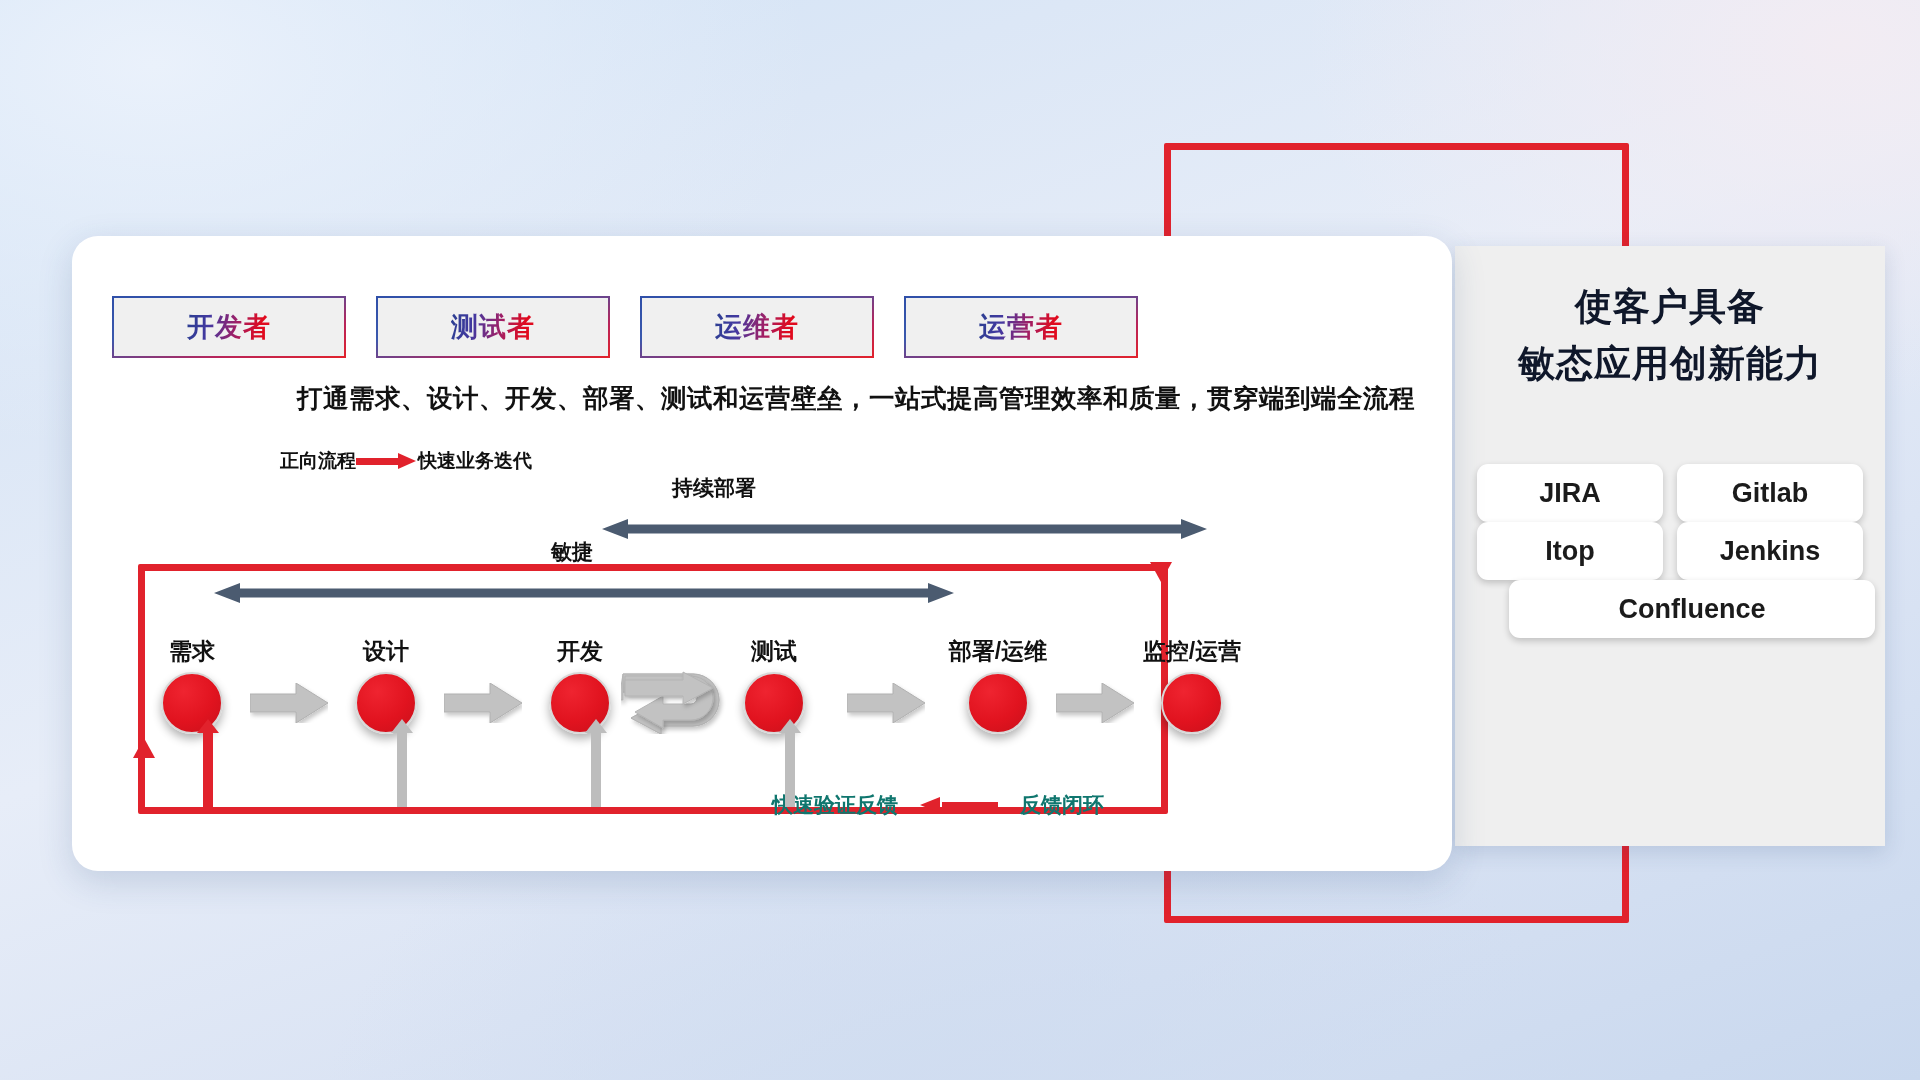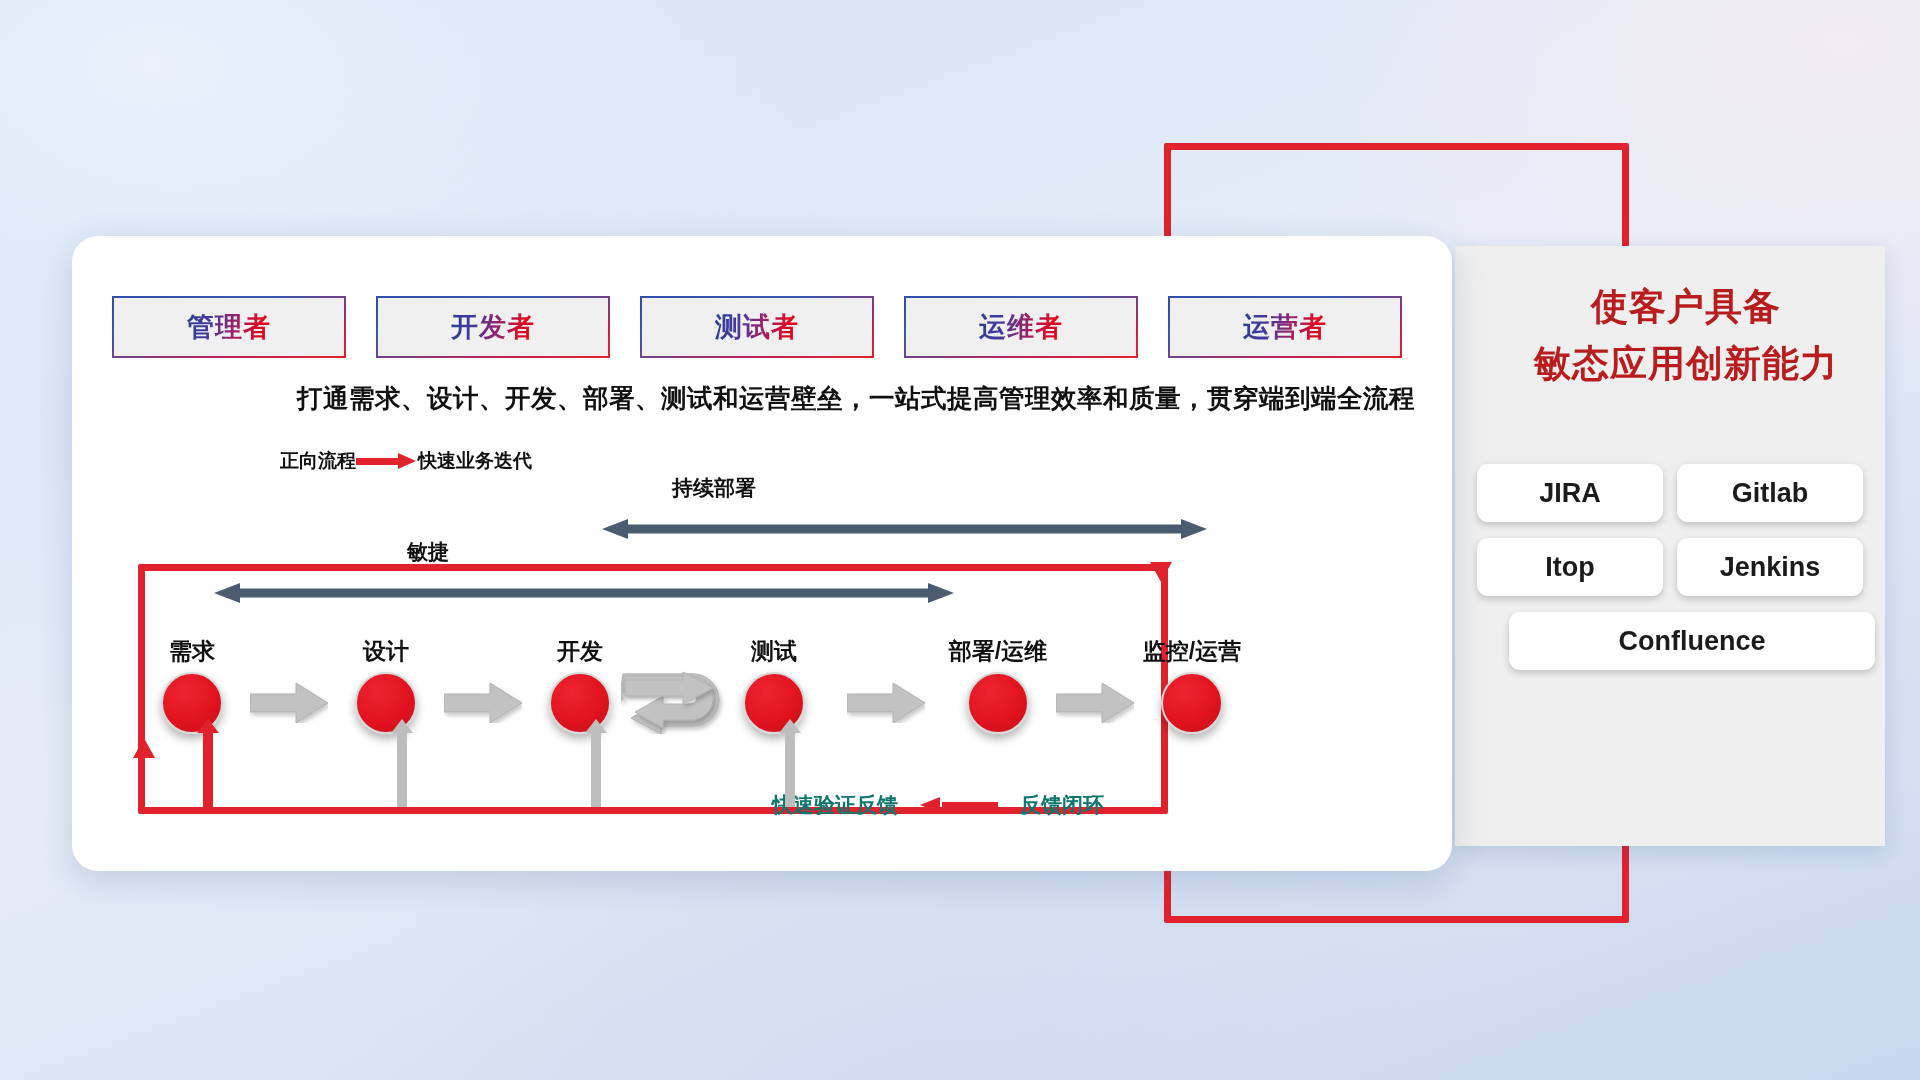--- a/index.html
+++ b/index.html
@@ -56,21 +56,21 @@
   .legend-fwd .t{font-size:19px;font-weight:700;color:#111;white-space:nowrap;}
   .arr-red{width:62px;height:16px;position:relative;}
   .arr-red::before{content:"";position:absolute;left:0;top:5px;width:44px;height:7px;background:#e1222c;}
   .arr-red::after{content:"";position:absolute;left:42px;top:0;width:0;height:0;
     border-top:8px solid transparent;border-bottom:8px solid transparent;border-left:18px solid #e1222c;}
 
   
   .cd-label{position:absolute;left:600px;top:238px;width:520px;text-align:left;
     font-size:21px;font-weight:600;color:#111;}
   .cd-arrow{position:absolute;left:530px;top:283px;width:605px;height:20px;}
-  .agile-label{position:absolute;left:335px;top:302px;width:330px;
+  .agile-label{position:absolute;left:335px;top:302px;width:330px;text-align:center;
     font-size:21px;font-weight:600;color:#111;}
   .agile-arrow{position:absolute;left:142px;top:347px;width:740px;height:20px;}
 
   .dbl-arrow svg,.sgl-arrow svg{display:block;}
 
   
   .loop{
     position:absolute;left:66px;top:328px;width:1030px;height:250px;
     border:7px solid #e1222c;border-top-width:7px;box-sizing:border-box;
     border-radius:2px;background:transparent;
@@ -101,26 +101,26 @@
   .arr-red-left::before{content:"";position:absolute;right:0;top:5px;width:56px;height:7px;background:#e1222c;}
   .arr-red-left::after{content:"";position:absolute;left:0;top:0;width:0;height:0;
     border-top:8px solid transparent;border-bottom:8px solid transparent;border-right:20px solid #e1222c;}
 
   
   .panel{
     position:absolute;left:1455px;top:246px;width:430px;height:600px;
     background:#efefef;box-shadow:0 6px 20px rgba(40,70,120,.16);
   }
   .panel-title{
-    position:absolute;left:16px;top:32px;width:100%;text-align:center;
-    color:#b91c1c;font-size:37px;font-weight:700;line-height:1.55;letter-spacing:1px;
+    position:absolute;left:0;top:32px;width:100%;text-align:center;
+    color:#0f172a;font-size:37px;font-weight:700;line-height:1.55;letter-spacing:1px;
   }
   .panel-title .l2{font-size:37px;display:block;}
   .chips{position:absolute;left:10px;top:218px;width:410px;
-    display:flex;flex-wrap:wrap;gap:16px 14px;justify-content:center;}
+    display:flex;flex-wrap:wrap;gap:0 14px;justify-content:center;}
   .chip{
     background:#fff;border-radius:11px;height:58px;
     display:flex;align-items:center;justify-content:center;
     font-size:27px;font-weight:700;color:#1b1b1b;
     box-shadow:0 3px 7px rgba(0,0,0,.20);
   }
   .chip.half{width:186px;}
   .chip.full{width:386px;margin-left:44px;}
 </style>
 </head>
@@ -140,23 +140,20 @@
         <div class="chip half">Gitlab</div>
         <div class="chip half">Itop</div>
         <div class="chip half">Jenkins</div>
         <div class="chip full">Confluence</div>
       </div>
   </div>
 
   <div class="card">
 
     <div class="roles" id="roles">
-        <div class="role">
-          <span>管理者</span>
-        </div>
         <div class="role">
           <span>开发者</span>
         </div>
         <div class="role">
           <span>测试者</span>
         </div>
         <div class="role">
           <span>运维者</span>
         </div>
         <div class="role">

